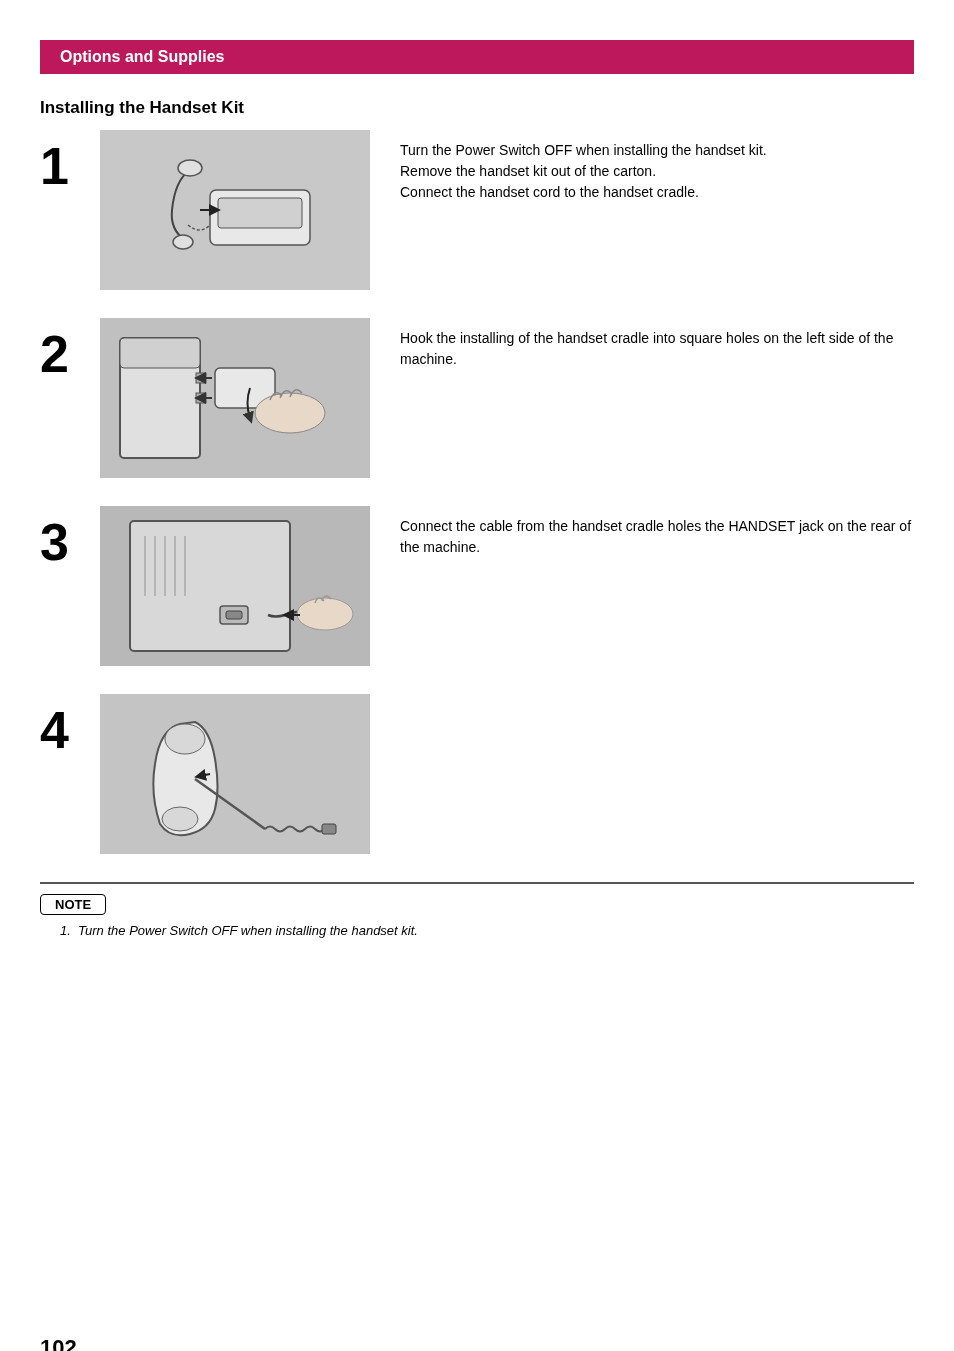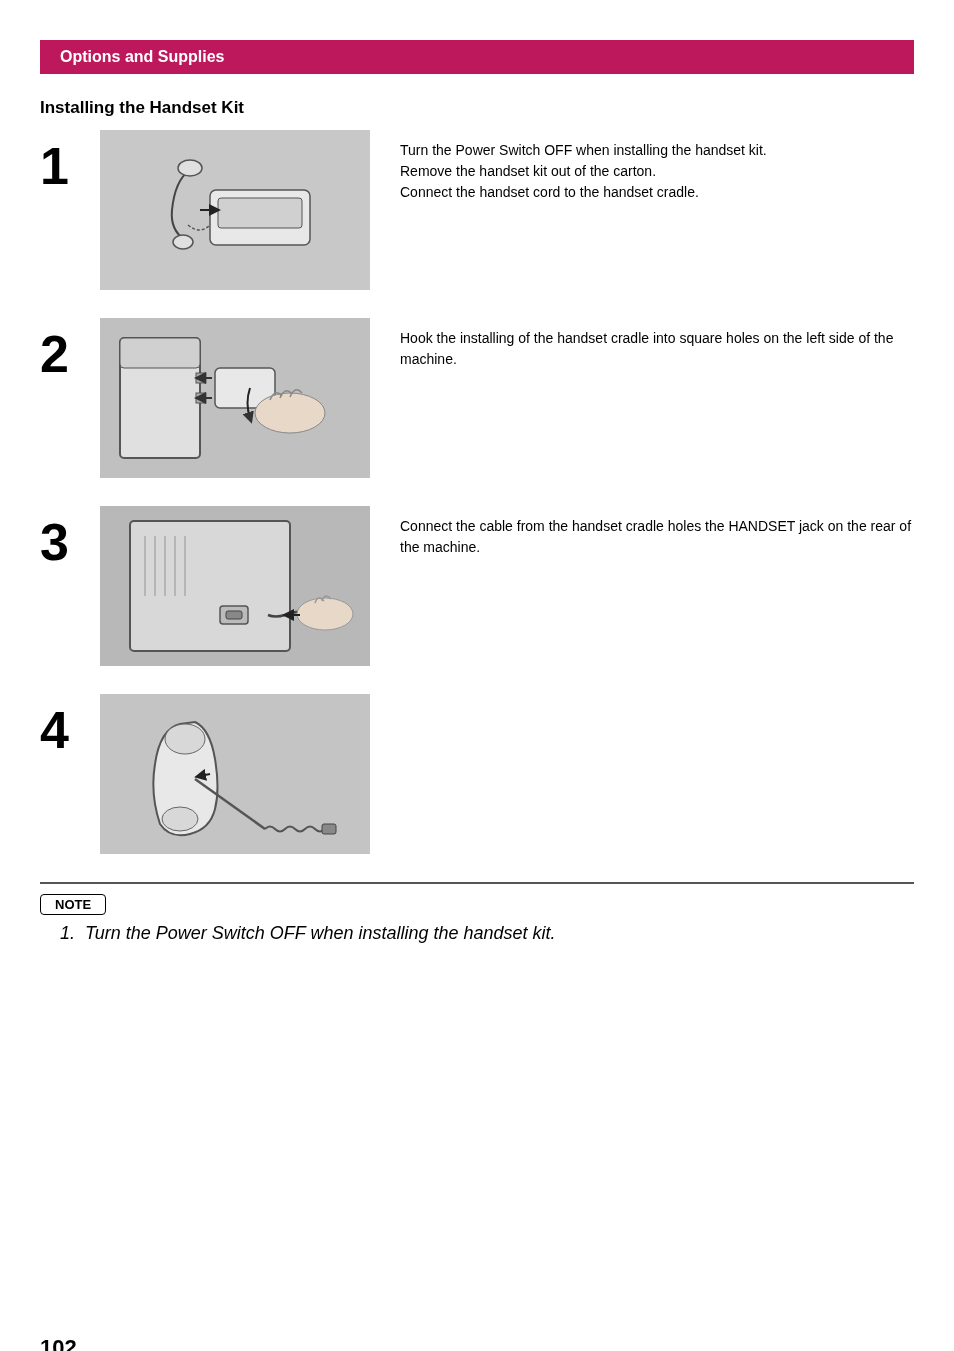--- a/index.html
+++ b/index.html
@@ -109,21 +109,21 @@
       display: inline-block;
       border: 1.5px solid #000;
       border-radius: 4px;
       padding: 2px 14px;
       font-weight: bold;
       font-size: 13px;
       margin-bottom: 8px;
     }
 
     .note-text {
-      font-size: 18px;
+      font-size: 13px;
       margin-left: 20px;
       font-style: italic;
     }
 
     
     .page-number {
       position: absolute;
       bottom: 30px;
       left: 40px;
       font-size: 22px;

